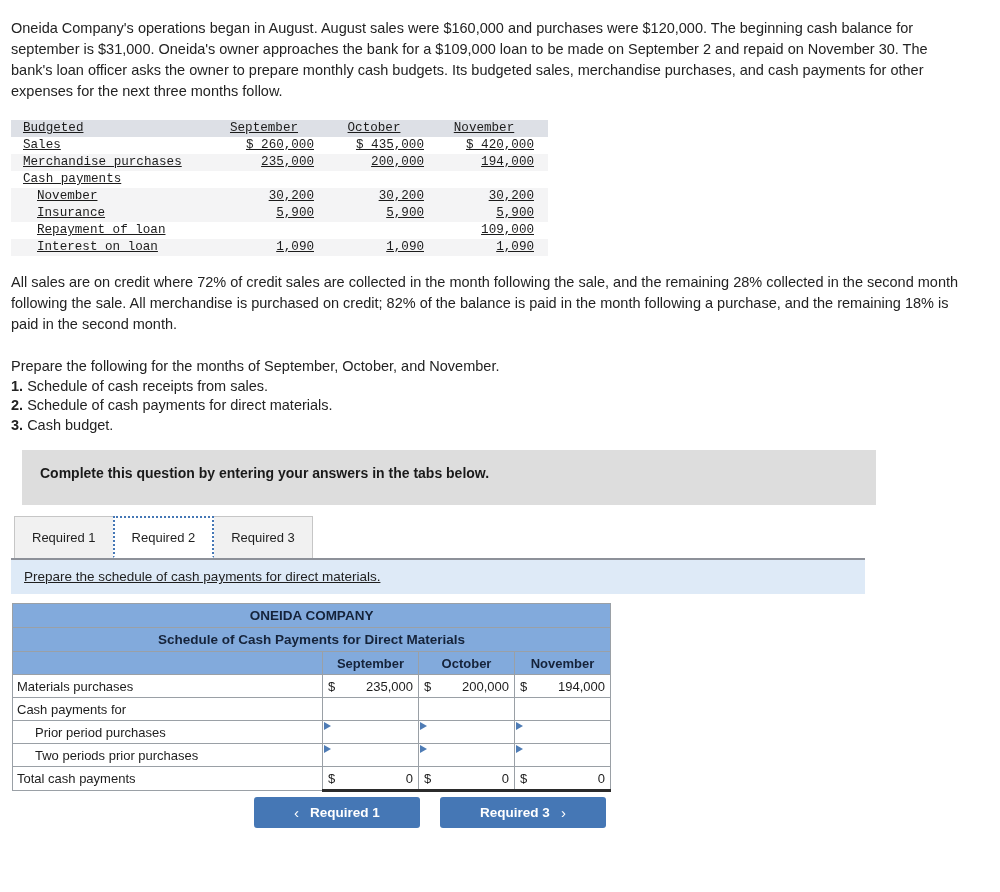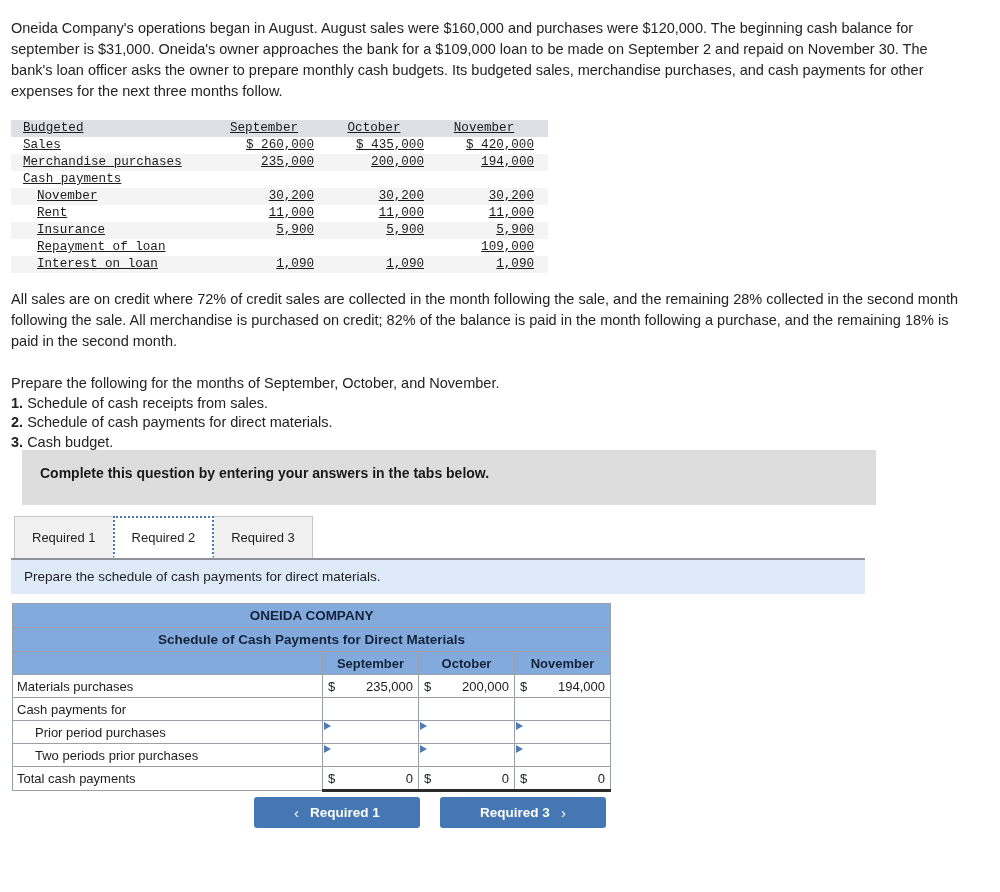--- a/index.html
+++ b/index.html
@@ -129,20 +129,21 @@
     height: 34px;
     background: #deeaf7;
     border-top: 2px solid #8d9199;
   }
   .blue-bar .txt {
     position: absolute;
     left: 13px;
     top: 9px;
     font-size: 13.5px;
     color: #1f1f1f;
+    text-decoration: underline;
   }
 
   
   .sched-wrap {
     position: absolute;
     left: 12px;
     top: 603px;
     width: 598px;
   }
   table.sched {
@@ -278,26 +279,20 @@
           <td class="num"></td>
           <td class="num"></td>
           <td class="num sep"></td>
         </tr>
         <tr class="alt">
           <td class="lbl ind">November</td>
           <td class="num">30,200</td>
           <td class="num">30,200</td>
           <td class="num sep">30,200</td>
         </tr>
-        <tr class="plain">
-          <td class="lbl ind">Rent</td>
-          <td class="num">11,000</td>
-          <td class="num">11,000</td>
-          <td class="num sep">11,000</td>
-        </tr>
         <tr class="alt">
           <td class="lbl ind">Insurance</td>
           <td class="num">5,900</td>
           <td class="num">5,900</td>
           <td class="num sep">5,900</td>
         </tr>
         <tr class="plain">
           <td class="lbl ind">Repayment of loan</td>
           <td class="num"></td>
           <td class="num"></td>

